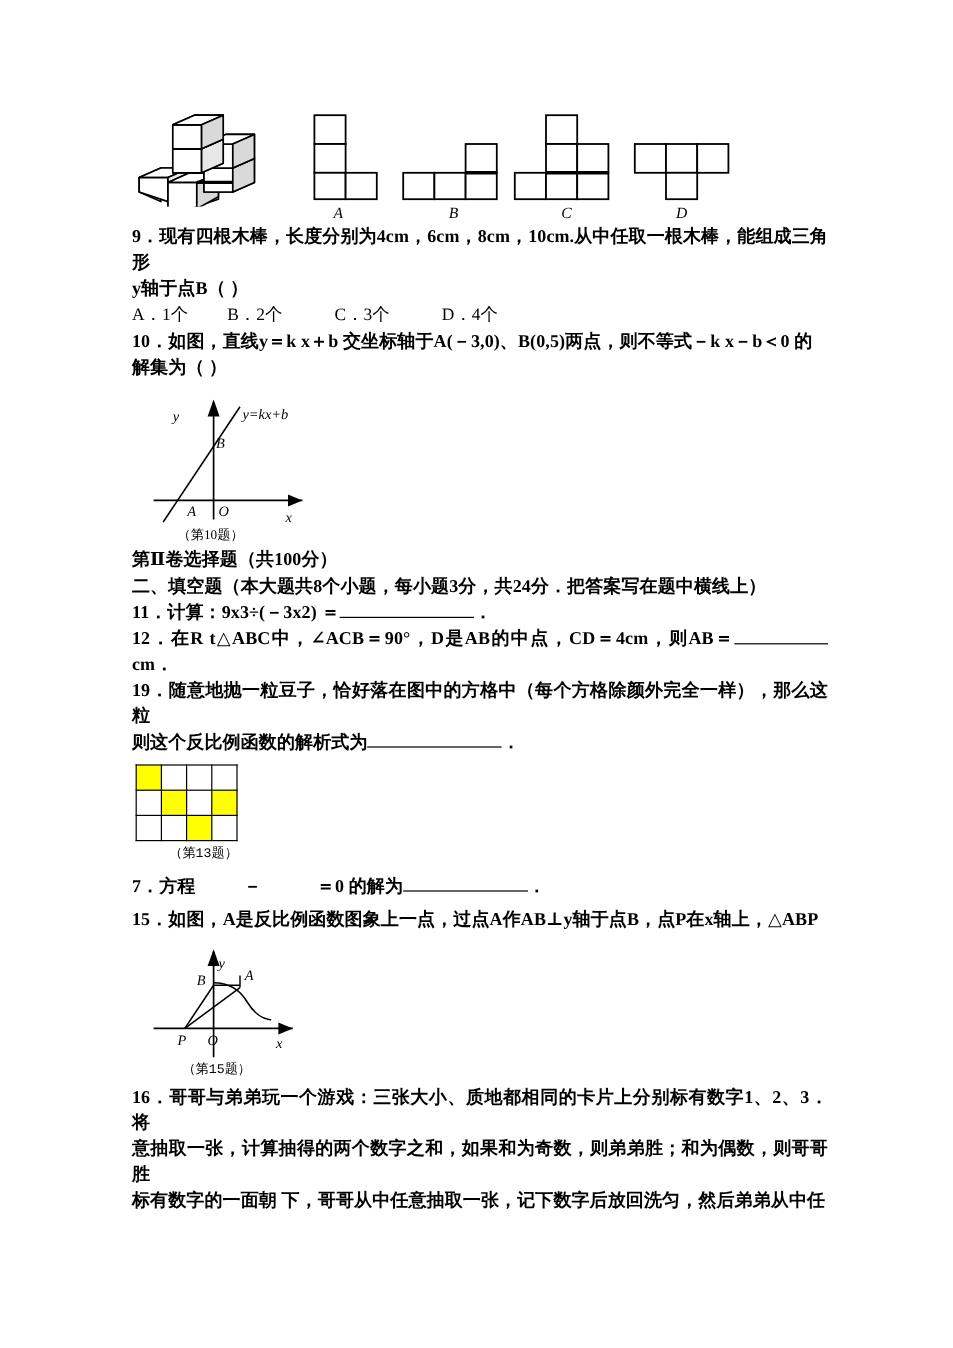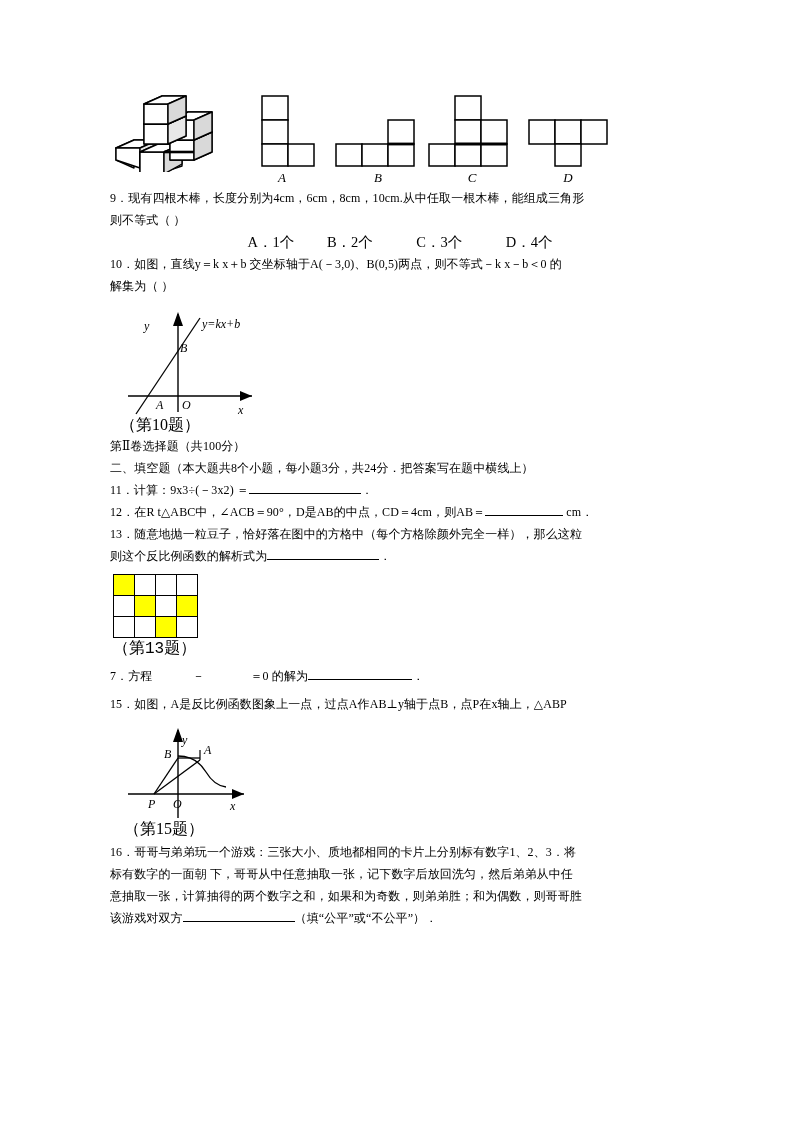--- a/index.html
+++ b/index.html
@@ -40,45 +40,46 @@
     position: absolute;
     font-family: "Liberation Serif", serif;
     font-style: italic;
     font-size: 13px;
     text-align: center;
     width: 20px;
   }
 
   
   .p {
-    font-size: 12px;
+    font-size: 15px;
     line-height: 21px;
     margin: 0 0 1px 0;
     text-align: justify;
     letter-spacing: 0.1px;
+    font-weight: bold;
   }
   .choices {
     font-size: 14.5px;
     line-height: 21px;
     margin: 0 0 1px 0;
     white-space: pre;
-    text-align: center;
   }
   .blank {
     display: inline-block;
     border-bottom: 1px solid #000;
     vertical-align: baseline;
   }
   .gap { display: inline-block; }
 
   
   .graph-wrap { position: relative; }
   .caption {
-    font-size: 16px;
+    font-size: 11px;
     line-height: 18px;
+    margin-left: 28px;
   }
 
   
   .grid13 {
     border-collapse: collapse;
     margin: 0;
   }
   .grid13 td {
     width: 20px;
     height: 20px;
@@ -174,21 +175,21 @@
           <rect x="4" y="28" width="26" height="24"></rect>
           <rect x="30" y="28" width="26" height="24"></rect>
           <rect x="56" y="28" width="26" height="24"></rect>
           <rect x="30" y="52" width="26" height="22"></rect>
         </g>
       </svg>
       <span class="opt-label" style="left:448px; top:82px;">D</span>
     </div>
 
     <div class="p">9．现有四根木棒，长度分别为4cm，6cm，8cm，10cm.从中任取一根木棒，能组成三角形</div>
-    <div class="p">则不等式（ ）</div>
+    <div class="p">y轴于点B（ ）</div>
     <div class="choices">A．1个         B．2个            C．3个            D．4个</div>
 
     <div class="p">10．如图，直线y＝k x＋b 交坐标轴于A(－3,0)、B(0,5)两点，则不等式－k x－b＜0 的</div>
     <div class="p">解集为（ ）</div>
 
     <div class="spacer-sm"></div>
 
     <div class="graph-wrap" style="height:132px;">
       <svg style="position:absolute; left:10px; top:0;" width="160" height="118" viewBox="0 0 160 118">
         <g stroke="#000000" stroke-width="1.4" fill="none">
@@ -217,21 +218,21 @@
     <div class="p">二、填空题（本大题共8个小题，每小题3分，共24分．把答案写在题中横线上）</div>
 
     <div class="p">
       <span>11．计算：9x3÷(－3x2) ＝</span><span class="blank" style="width:112px;"></span><span>．</span>
     </div>
 
     <div class="p">
       <span>12．在R t△ABC中，∠ACB＝90°，D是AB的中点，CD＝4cm，则AB＝</span><span class="blank" style="width:78px;"></span><span> cm．</span>
     </div>
 
-    <div class="p">13．随意地抛一粒豆子，恰好落在图中的方格中（每个方格除颜外完全一样），那么这粒</div>
+    <div class="p">19．随意地抛一粒豆子，恰好落在图中的方格中（每个方格除颜外完全一样），那么这粒</div>
     <div class="p">
       <span>则这个反比例函数的解析式为</span><span class="blank" style="width:112px;"></span><span>．</span>
     </div>
 
     <div class="spacer-sm"></div>
 
     <div style="position:relative; height:86px;">
       <table class="grid13" style="position:absolute; left:3px; top:0;">
         <tbody>
             <tr>
@@ -290,25 +291,22 @@
         </g>
         <g font-family="Liberation Serif, serif" font-style="italic" font-size="12" fill="#000000">
           <text x="58" y="22">y</text>
           <text x="40" y="36">B</text>
           <text x="80" y="32">A</text>
           <text x="24" y="86">P</text>
           <text x="49" y="86">O</text>
           <text x="106" y="88">x</text>
         </g>
       </svg>
-      <div class="caption" style="position:absolute; left:14px; top:98px;">（第15题）</div>
+      <div class="caption" style="position:absolute; left:14px; top:98px;font-family:Liberation Mono, monospace;">（第15题）</div>
     </div>
 
     <div class="p">16．哥哥与弟弟玩一个游戏：三张大小、质地都相同的卡片上分别标有数字1、2、3．将</div>
+    <div class="p">意抽取一张，计算抽得的两个数字之和，如果和为奇数，则弟弟胜；和为偶数，则哥哥胜</div>
     <div class="p">标有数字的一面朝   下，哥哥从中任意抽取一张，记下数字后放回洗匀，然后弟弟从中任</div>
-    <div class="p">意抽取一张，计算抽得的两个数字之和，如果和为奇数，则弟弟胜；和为偶数，则哥哥胜</div>
-    <div class="p">
-      <span>该游戏对双方</span><span class="blank" style="width:112px;"></span><span>（填“公平”或“不公平”）．</span>
-    </div>
 
 
   </div>
 </div>
 
 </body></html>

